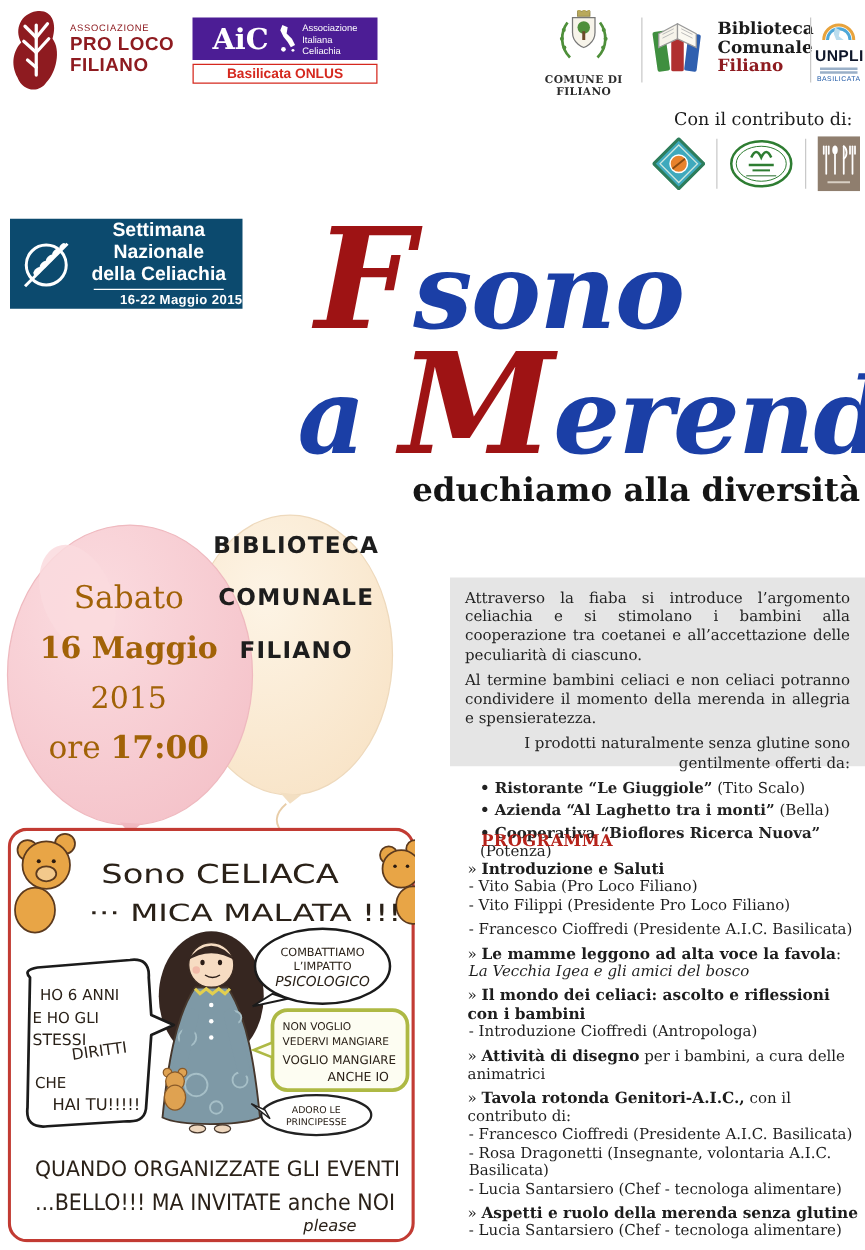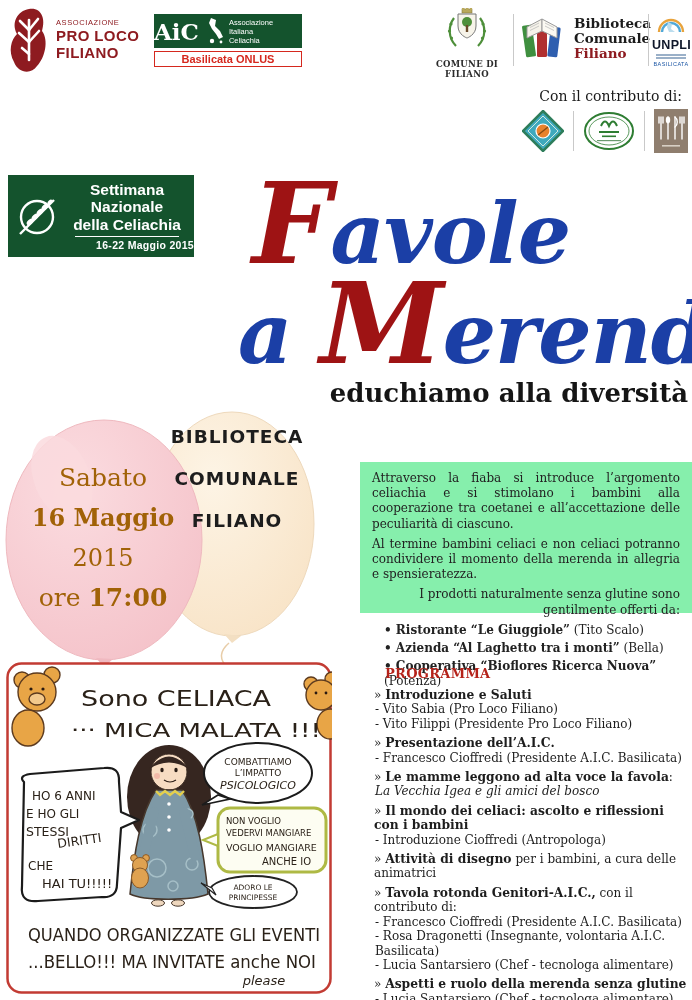--- a/index.html
+++ b/index.html
@@ -7,21 +7,21 @@
         font-family:"DejaVu Serif",serif;margin:0 auto;}
   .abs{position:absolute;}
 
   
   .proloco{left:8px;top:6px;display:flex;gap:6px;}
   .pl-text{padding-top:12px;color:#8E1B20;line-height:1.15;}
   .pl-small{font:7.5px "Liberation Sans",sans-serif;letter-spacing:.6px;}
   .pl-big{font:bold 15px "Liberation Sans",sans-serif;letter-spacing:.4px;}
 
   .aic{left:154px;top:14px;width:148px;}
-  .aic-box{height:34px;background:#14532d;display:flex;align-items:center;padding:1px 0;gap:5px;box-sizing:border-box;}
+  .aic-box{height:34px;background:#4c1d95;display:flex;align-items:center;padding:1px 16px;gap:5px;box-sizing:border-box;}
   .aic-acr{color:#fff;font:bold 23px "DejaVu Serif",serif;}
   .aic-col{color:#fff;font:7.5px "Liberation Sans",sans-serif;line-height:1.2;}
   .aic-sub{margin-top:3px;border:1.5px solid #D5281E;color:#D5281E;text-align:center;
            font:bold 11px "Liberation Sans",sans-serif;padding:1px 0;}
 
   .comune{left:420px;top:8px;width:94px;text-align:center;}
   .comune-label{font:bold 8.5px "DejaVu Serif",serif;color:#2b2b2b;letter-spacing:.3px;margin-top:1px;}
 
   .vdiv{width:1px;background:#c9c9c9;}
   .hdr-div1{left:513px;top:14px;height:52px;}
@@ -35,21 +35,21 @@
   .unpli-name{font:bold 12.5px "Liberation Sans",sans-serif;color:#0f172a;letter-spacing:.3px;text-align:center;}
   .unpli-line{height:2px;background:#9ab0c8;margin:1.5px 4px;}
   .unpli-region{font:5.5px "Liberation Sans",sans-serif;color:#1A55A4;letter-spacing:.4px;}
 
   
   .contrib-label{right:10px;top:88px;font:14px "DejaVu Serif",serif;color:#1b1b1b;}
   .contrib-row{right:4px;top:108px;display:flex;align-items:center;gap:9px;height:46px;}
   .contrib-row .vdiv{height:40px;}
 
   
-  .week{left:8px;top:175px;width:186px;height:82px;background:#14532d;display:flex;
+  .week{left:8px;top:175px;width:186px;height:72px;background:#0c4a6e;display:flex;
         align-items:center;padding-left:6px;box-sizing:border-box;}
   .week-text{flex:1;text-align:center;color:#fff;font-family:"Liberation Sans",sans-serif;font-weight:bold;}
   .wk1,.wk2{font-size:15.5px;line-height:1.12;}
   .week-hr{width:104px;border-top:1px solid #fff;margin:3px auto 2px;}
   .wk3{font-size:10.5px;letter-spacing:.3px;text-align:right;}
 
   
   .title-line{white-space:nowrap;line-height:.9;letter-spacing:-1px;}
   .t1{left:252px;top:158px;}
   .t2{left:238px;top:258px;}
@@ -64,21 +64,21 @@
   .balloons{left:0;top:372px;width:340px;height:300px;}
   .venue{position:absolute;left:166px;top:44px;width:142px;text-align:center;
          font:bold 18.5px "DejaVu Sans",sans-serif;letter-spacing:1px;line-height:42px;color:#1d1d1d;}
   .event{position:absolute;left:4px;top:86px;width:198px;text-align:center;
          font-family:"DejaVu Serif",serif;color:#a16207;line-height:40px;}
   .ev1{font-size:25px;}
   .ev2{font-size:24px;}
   .ev3{font-size:25px;}
 
   
-  .infobox{left:360px;top:462px;width:332px;height:151px;background:#86efac;box-sizing:border-box;
+  .infobox{left:360px;top:462px;width:332px;height:151px;background:#e5e5e5;box-sizing:border-box;
            padding:9px 12px 6px;font-size:12px;line-height:15.2px;color:#222;}
   .infobox p{margin:0 0 5px;text-align:justify;}
   .infobox p.np{text-align:right;}
   .infobox ul{margin:1px 12px 0;padding:0;list-style:none;}
   .infobox li{margin-bottom:3px;text-align:left;}
 
   
   .program{left:374px;top:660px;width:318px;font-size:12px;color:#1d1d1d;}
   .prog-heading{color:#B5221A;font-weight:bold;font-size:13px;letter-spacing:.3px;margin:6px 0 7px 11px;}
   .prog-item{margin-bottom:5px;}
@@ -234,21 +234,21 @@
     </svg>
     <div class="week-text">
       <div class="wk1">Settimana Nazionale</div>
       <div class="wk2">della Celiachia</div>
       <div class="week-hr"></div>
       <div class="wk3">16-22 Maggio 2015</div>
     </div>
   </div>
 
   <div class="abs title-line t1">
-    <span class="tcap">F</span><span class="trest">avole</span>
+    <span class="tcap">F</span><span class="trest">sono</span>
   </div>
   <div class="abs title-line t2">
     <span class="trest">a </span><span class="tcap">M</span><span class="trest">erenda</span>
   </div>
 
   <div class="abs subtitle">
     <div>educhiamo alla diversità</div>
   </div>
 
   <div class="abs balloons">
@@ -397,21 +397,20 @@
 
   <div class="abs program">
     <div class="prog-heading">PROGRAMMA</div>
     <div id="program-list">
         <div class="prog-item">
           <div class="prog-head"><span class="arrow">» </span><b>Introduzione e Saluti</b></div>
           <div class="prog-sub">- Vito Sabia (Pro Loco Filiano)</div>
           <div class="prog-sub">- Vito Filippi (Presidente Pro Loco Filiano)</div>
         </div>
         <div class="prog-item">
-          <div class="prog-head"><span class="arrow">» </span><b>Presentazione dell’A.I.C.</b></div>
           <div class="prog-sub">- Francesco Cioffredi (Presidente A.I.C. Basilicata)</div>
         </div>
         <div class="prog-item">
           <div class="prog-head"><span class="arrow">» </span><b>Le mamme leggono ad alta voce la favola</b><span>:</span></div>
           <div class="prog-sub it">La Vecchia Igea e gli amici del bosco</div>
         </div>
         <div class="prog-item">
           <div class="prog-head"><span class="arrow">» </span><b>Il mondo dei celiaci: ascolto e riflessioni con i bambini</b></div>
           <div class="prog-sub">- Introduzione Cioffredi (Antropologa)</div>
         </div>

